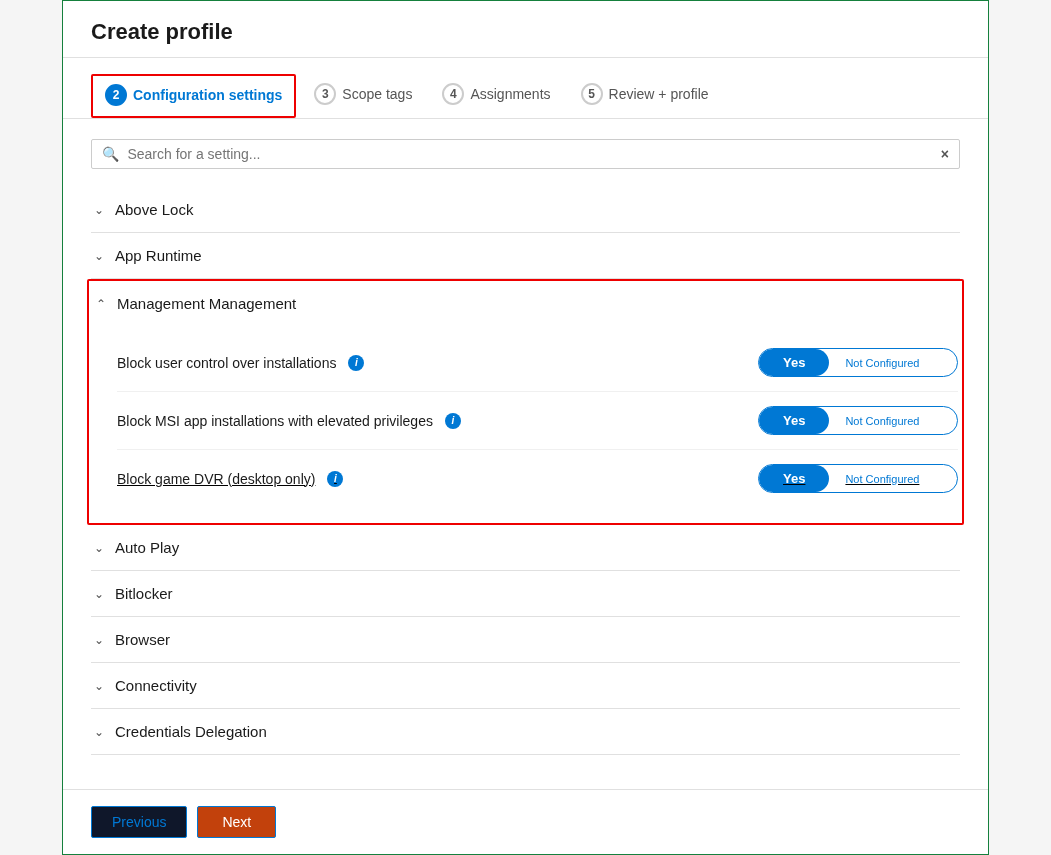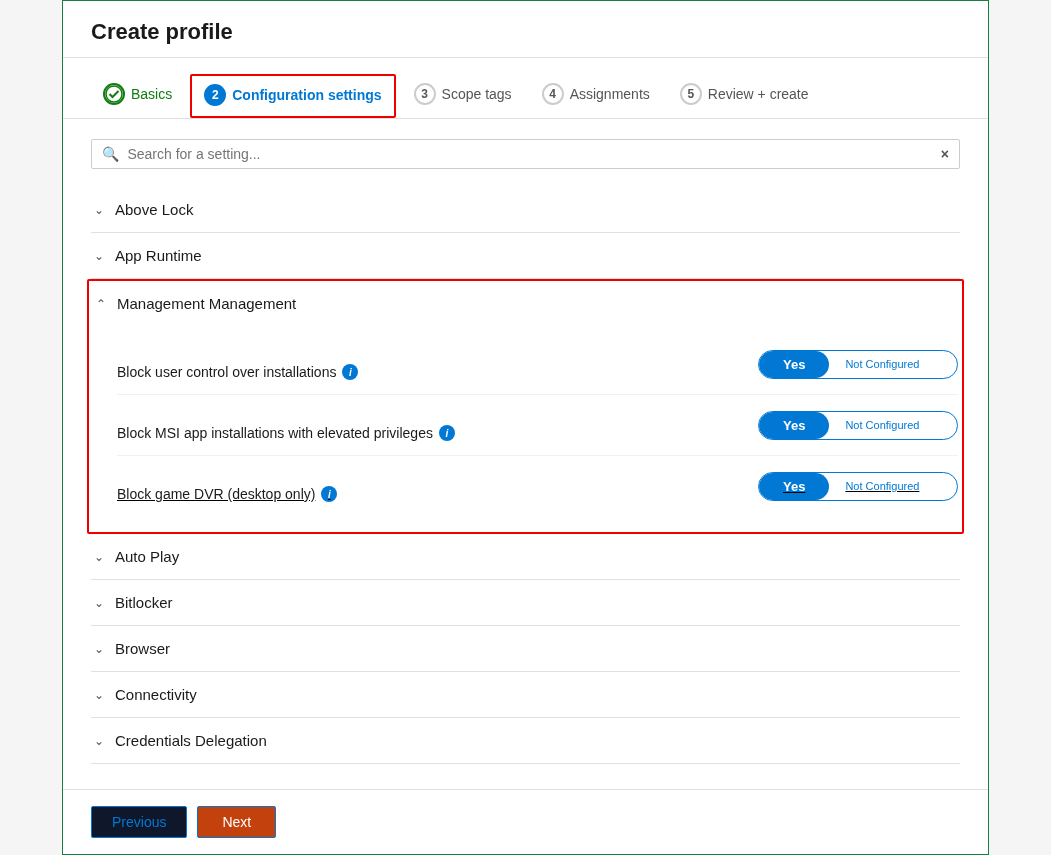--- a/index.html
+++ b/index.html
@@ -154,23 +154,22 @@
     .setting-row:last-child {
       border-bottom: none;
       text-decoration: underline;
     }
     .setting-label {
       flex: 1;
       font-size: 14px;
       color: #1a1a1a;
       display: flex;
       align-items: flex-start;
-      gap: 6px;
+      gap: 12px;
       flex-wrap: wrap;
-      margin-top: 16px;
     }
     .info-icon {
       width: 16px;
       height: 16px;
       border-radius: 50%;
       background: #0078d4;
       color: #fff;
       font-size: 10px;
       display: inline-flex;
       align-items: center;
@@ -238,48 +237,39 @@
 <body>
 
 <div class="page-container">
 
   <div class="page-header">
     <h1 class="page-title">Create profile</h1>
   </div>
 
   <div class="wizard-steps">
 
-    <div class="step completed">
-      <span class="step-num">
-        <svg class="checkmark-icon" viewBox="0 0 18 18" fill="none">
-          <circle cx="9" cy="9" r="8" stroke="#107c10" stroke-width="1.5"></circle>
-          <polyline points="4.5,9 7.5,12 13.5,6" stroke="#107c10" stroke-width="2" fill="none"></polyline>
-        </svg>
-      </span>
-      <span>Basics</span>
-    </div>
 
     <div class="step active">
       <span class="step-num">2</span>
       <span>Configuration settings</span>
     </div>
 
     <div class="step">
       <span class="step-num">3</span>
       <span>Scope tags</span>
     </div>
 
     <div class="step">
       <span class="step-num">4</span>
       <span>Assignments</span>
     </div>
 
     <div class="step">
       <span class="step-num">5</span>
-      <span>Review + create</span>
+      <span>Review + profile</span>
     </div>
   </div>
 
   <div class="content-area">
 
     <div class="search-bar">
       <span class="search-icon-wrap">🔍</span>
       <input class="search-input" type="text" placeholder="Search for a setting..." style="">
       <span class="search-clear">×</span>
     </div>

